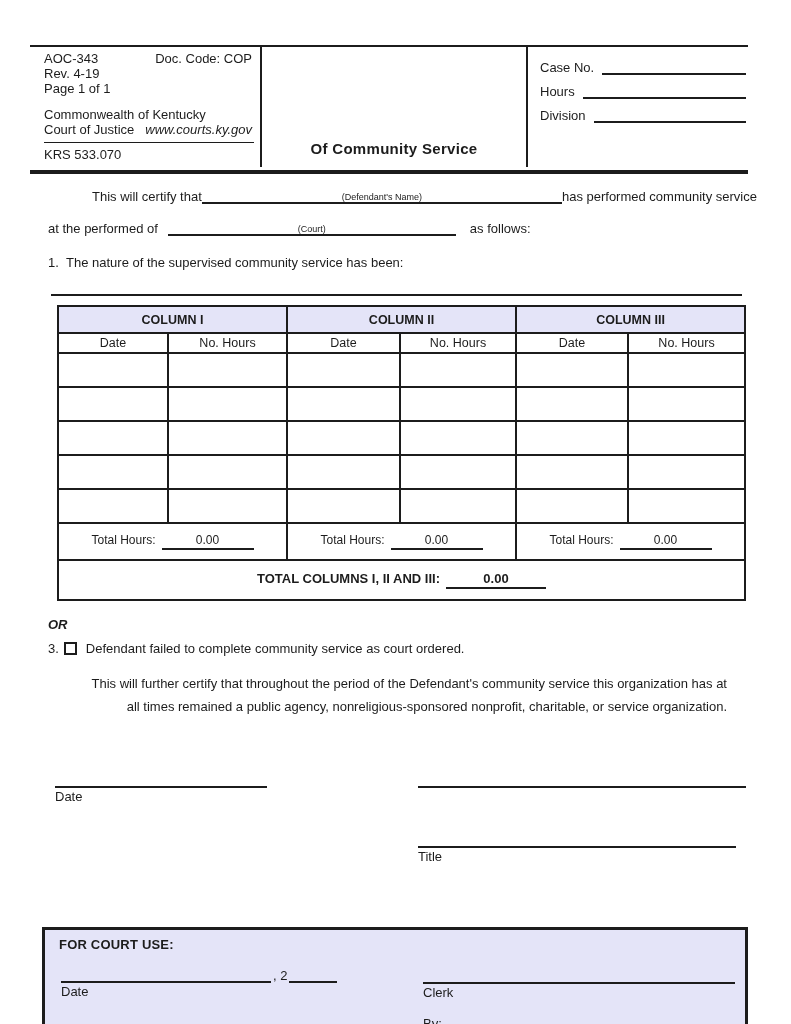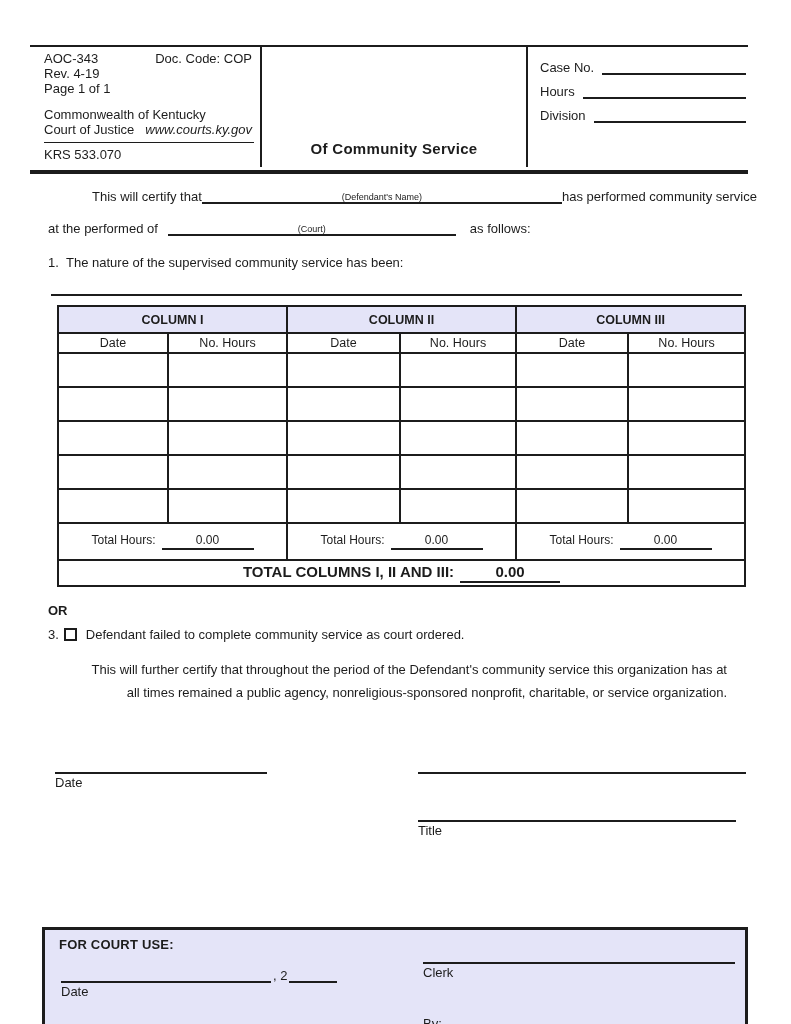--- a/index.html
+++ b/index.html
@@ -56,49 +56,49 @@
     margin:9px 0 0 57px; width:687px;
     border-collapse:collapse; table-layout:fixed;
     border:2px solid var(--ink); font-size:12.5px;
   }
   table.hours th, table.hours td { border:2px solid var(--ink); text-align:center; }
   th.grp { background:var(--lavender); font-weight:bold; font-size:12.5px; height:27px; }
   td.sub { height:20px; }
   td.cell { height:34px; }
   td.totcell { height:37px; font-size:12px;border-radius:17px; }
   .score { display:inline-block; width:92px; border-bottom:2px solid var(--ink); text-align:center; padding-bottom:1px; margin-left:6px; }
-  td.grand { height:26px; font-weight:bold; font-size:15px; }
+  td.grand { height:40px; font-weight:bold; font-size:13px; }
   td.grand .score { width:100px; }
 
   
-  .or { margin:16px 0 0 48px; font-weight:bold; }
+  .or { margin:16px 0 0 48px; font-weight:bold;font-style:italic; }
   .item3 { margin:9px 46px 0 48px; display:flex; align-items:center; }
   .chk { display:inline-block; width:13px; height:13px; border:2px solid var(--ink); margin:0 9px 0 5px; flex:0 0 auto; }
   .further { margin:17px 64px 0 48px; line-height:1.75; text-indent:40px; text-align:right; }
 
   
   .sig-area { position:relative; height:108px; margin-top:38px; }
   .sigline { border-bottom:2px solid var(--ink); }
   .under-lbl { padding-top:1px; }
   .sig-date  { position:absolute; left:55px;  top:29px; width:212px; }
   .sig-sign  { position:absolute; left:418px; top:29px; width:328px; }
-  .sig-title { position:absolute; left:418px; top:77px; width:318px; }
+  .sig-title { position:absolute; left:418px; top:89px; width:318px; }
 
   
   .court-box {
     position:absolute; left:42px; top:882px; width:706px; height:128px;
     background:var(--lavender); border:3px solid var(--ink); padding:7px 14px;
   }
   .cb-head { font-weight:bold; letter-spacing:.2px; }
   .cb-date  { position:absolute; left:16px;  top:38px; width:300px; }
   .cb-date .linewrap { display:flex; align-items:flex-end; }
   .cb-date .l1 { width:210px; border-bottom:2px solid var(--ink); height:14px; }
   .cb-date .comma2 { padding:0 2px; }
   .cb-date .l2 { width:48px; border-bottom:2px solid var(--ink); height:14px; }
-  .cb-clerk { position:absolute; left:378px; top:32px; width:312px; }
+  .cb-clerk { position:absolute; left:378px; top:52px; width:312px; }
   .cb-by    { position:absolute; left:378px; top:86px; width:312px; }
   .cb-by .linewrap { display:flex; align-items:flex-end; }
   .cb-by .byfill { flex:1; border-bottom:2px solid var(--ink); height:14px; }
 </style>
 </head>
 <body>
 
 <div class="page">
 
   <div class="hdr">

